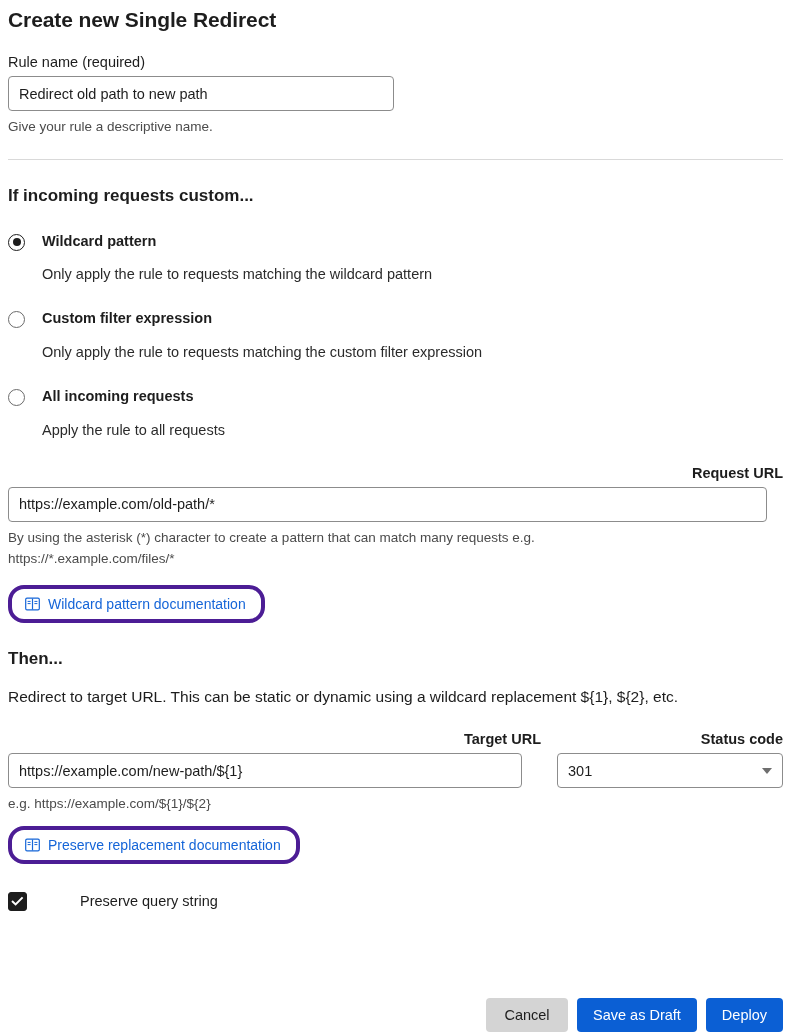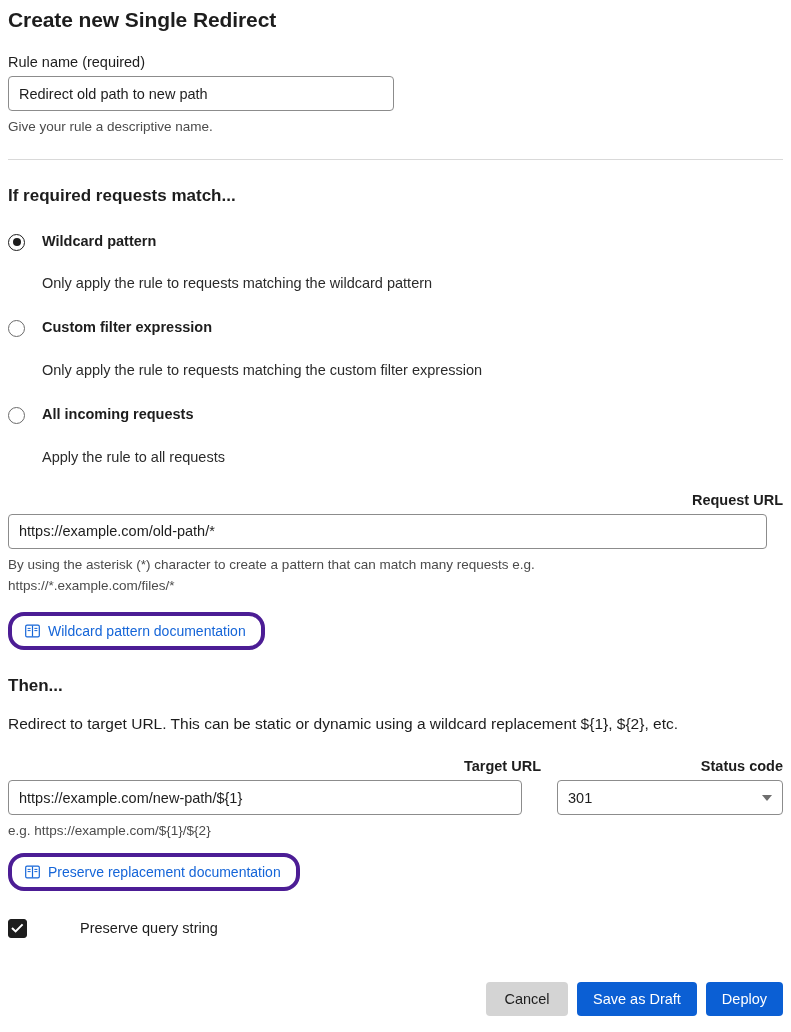--- a/index.html
+++ b/index.html
@@ -97,21 +97,21 @@
   .radio-outer.checked .radio-dot { display: block; }
   .radio-text-main {
     font-size: 14.5px;
     font-weight: bold;
     color: #1d1d1d;
     line-height: 1.2;
   }
   .radio-text-sub {
     font-size: 14.5px;
     color: #2b2b2b;
-    margin-top: 25px;
+    margin-top: 16px;
     line-height: 1.2;
   }
   .doc-pill {
     display: inline-flex;
     align-items: center;
     gap: 8px;
     border: 4px solid #4c1d95;
     border-radius: 16px;
     padding: 7px 15px 7px 13px;
     color: #1565d8;
@@ -177,21 +177,21 @@
     align-items: center;
     justify-content: center;
     margin-right: 16px;
     flex: 0 0 auto;
   }
   .checkbox svg { display: block; }
   .checkbox-label { font-size: 14.5px; color: #1d1d1d; }
   .footer {
     position: absolute;
     right: 8px;
-    bottom: 16px;
+    bottom: 0;
     display: flex;
     gap: 9px;
   }
   .btn {
     height: 34px;
     border-radius: 4px;
     font-size: 14.5px;
     font-family: "Liberation Sans", sans-serif;
     border: none;
     cursor: pointer;
@@ -210,21 +210,21 @@
 <div class="page">
 
   <h1 class="page-title">Create new Single Redirect</h1>
 
   <div class="field-label">Rule name (required)</div>
   <input class="text-input rule-name" type="text" value="Redirect old path to new path" style="">
   <div class="helper">Give your rule a descriptive name.</div>
 
   <hr class="divider">
 
-  <h2 class="section-heading">If required requests match...</h2>
+  <h2 class="section-heading">If incoming requests custom...</h2>
 
   <div class="radio-group">
 
     <div class="radio-row">
       <span class="radio-outer checked">
         <span class="radio-dot"></span>
       </span>
       <span>
         <span class="radio-text-main">Wildcard pattern</span>
         <div class="radio-text-sub">Only apply the rule to requests matching the wildcard pattern</div>

